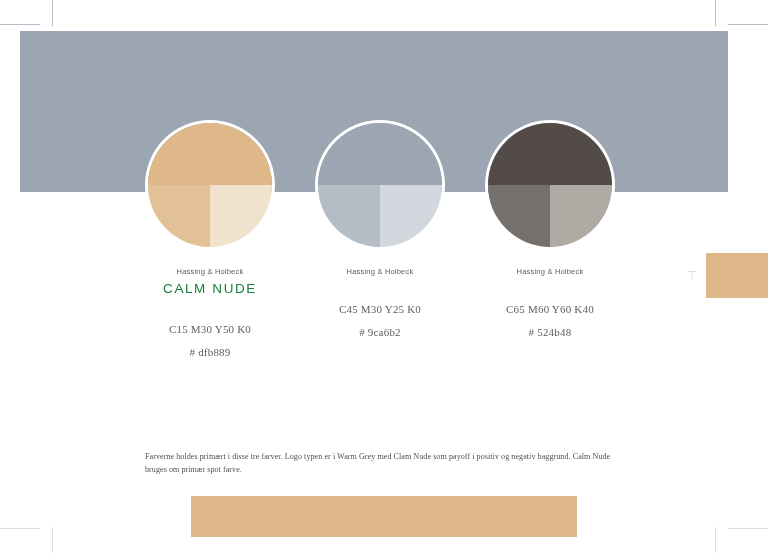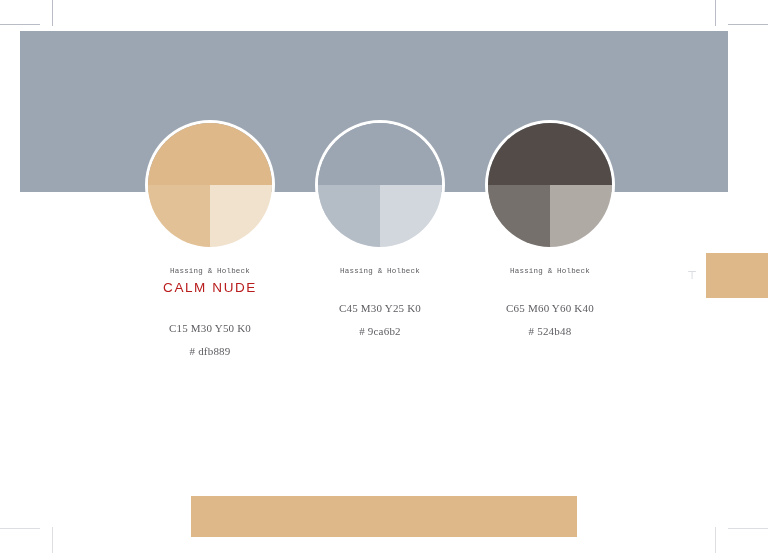--- a/index.html
+++ b/index.html
@@ -115,31 +115,31 @@
     border-left: 19px solid transparent;
     border-right: 19px solid transparent;
     border-top: 62px solid #000;
   }
 
   .swatch-meta {
     margin-top: 20px;
     color: #58585c;
   }
   .swatch-brand {
-    font-family: Liberation Mono, monospace;
+    font-family: Liberation Sans, sans-serif;
     font-size: 7.5px;
     letter-spacing: 0.2px;
     color: #5d5d62;
   }
   .swatch-name {
     margin-top: 5px;
     font-size: 13.5px;
     letter-spacing: 1.6px;
     font-weight: 300;
-    color: #b91c1c;
+    color: #15803d;
   }
   .swatch-codes {
     margin-top: 27px;
     font-family: "Liberation Serif", serif;
     color: #5d5d62;
   }
   .swatch-cmyk {
     font-size: 11px;
     letter-spacing: 0.2px;
   }
@@ -266,16 +266,17 @@
             <div class="swatch-cmyk">C65 M60 Y60 K40</div>
             <div class="swatch-hex"># 524b48</div>
           </div>
         </div>
       </div>
     </div>
 
   <div id="side-marker">⊤</div>
   <div id="side-chip" style="background: rgb(223, 184, 137);"></div>
 
+  <div id="caption">Farverne holdes primært i disse tre farver. Logo typen er i Warm Grey med Clam Nude som payoff i positiv og negativ baggrund. Calm Nude bruges om primær spot farve.</div>
 
   <div id="bottom-bar" style="background: rgb(223, 184, 137);"></div>
 
 </div>
 
 </body></html>

